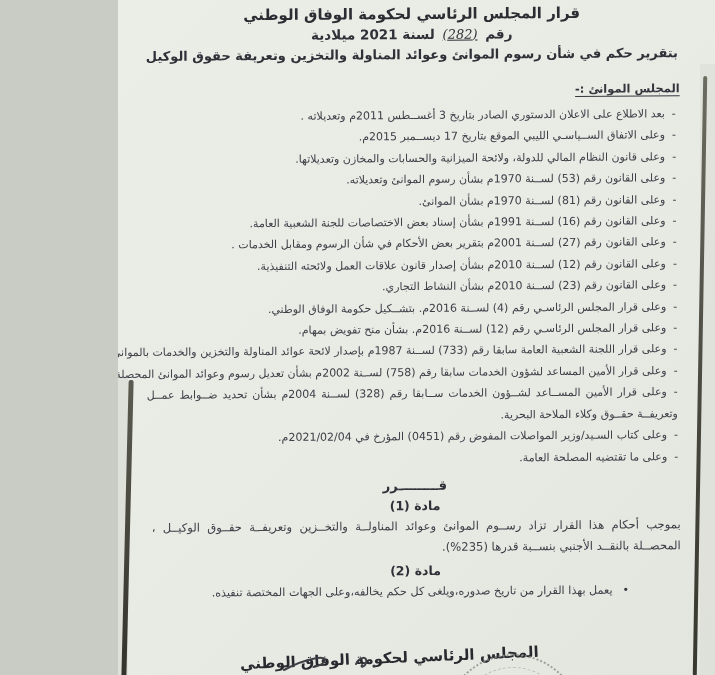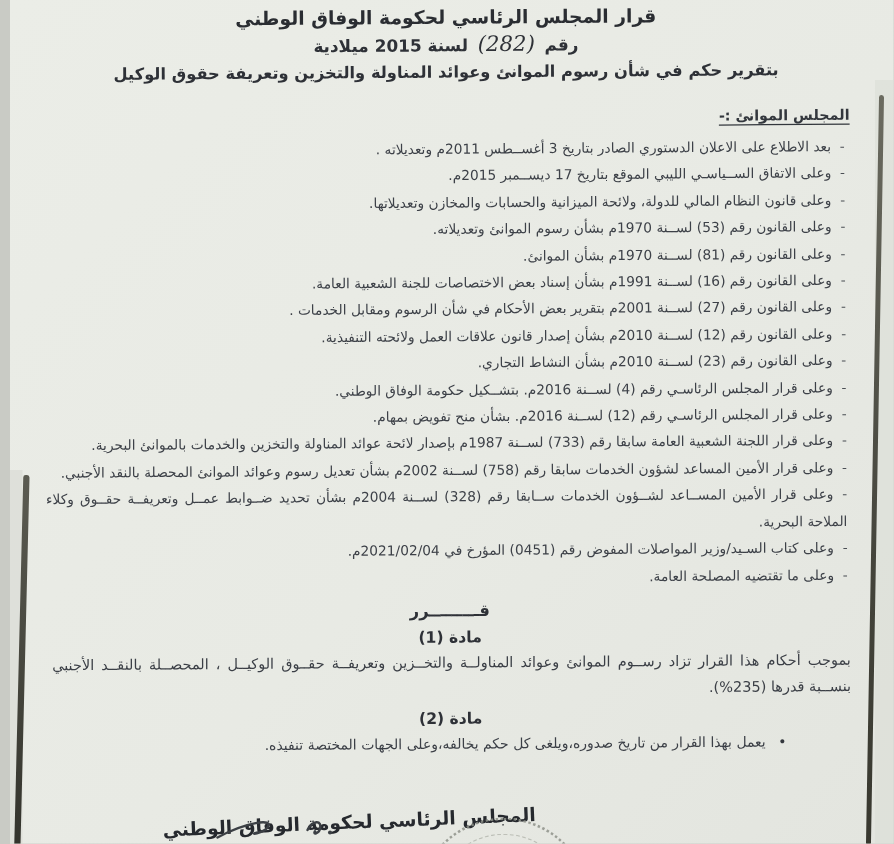--- a/index.html
+++ b/index.html
@@ -1,24 +1,24 @@
 <!DOCTYPE html>
 <html lang="ar" dir="rtl"><head>
 <meta charset="utf-8">
 <style>
   html,body{margin:0;padding:0;background:#c9cbc5;}
   .page{
-    position:relative;width:707px;height:675px;overflow:hidden;
+    position:relative;width:597px;height:675px;overflow:hidden;
     background:linear-gradient(135deg,#ebede7 0%,#e8eae4 55%,#e3e5df 100%);
     font-family:"DejaVu Sans",sans-serif;direction:rtl;color:#383c42;
   }
   .content{position:absolute;inset:0;padding:2px 36px 0 26px;transform:rotate(-0.4deg);transform-origin:50% 0;}
   .title1{text-align:center;font-size:15px;font-weight:bold;color:#2a2d32;margin:3px 0 0;}
   .title2{text-align:center;font-size:13.5px;font-weight:bold;color:#2e3137;margin:3px 0 0;}
-  .title2 .hand{font-family:"DejaVu Serif",serif;font-style:italic;font-weight:normal;font-size:17px;letter-spacing:1px;padding:0 3px;}
+  .title2 .hand{font-family:"DejaVu Serif",serif;font-style:italic;font-weight:normal;font-size:13px;letter-spacing:1px;padding:0 3px;text-decoration:underline;}
   .title3{text-align:center;font-size:13px;font-weight:bold;color:#2e3137;margin:5px 0 0;}
   .sec-heading-row{margin-top:17px;}
   .sec-heading{display:inline-block;font-size:11.5px;font-weight:bold;color:#33373d;
     text-decoration:underline;text-underline-offset:3px;}
   ul.recitals{list-style:none;margin:7px 0 0;padding:0 4px 0 0;font-size:11px;line-height:21.4px;color:#3d4148;}
   ul.recitals li{white-space:nowrap;}
   ul.recitals li::before{content:"-";margin-left:7px;color:#4a4e54;}
   ul.recitals li.wrap{white-space:normal;max-width:650px;text-align:justify;}
   .decree{text-align:center;font-size:13px;font-weight:bold;color:#2e3137;margin-top:9px;letter-spacing:.5px;}
   .article-h{text-align:center;font-size:12.5px;font-weight:bold;color:#2e3137;margin-top:5px;}
@@ -48,21 +48,21 @@
   <div class="edge-left-shade"></div>
   <div class="edge-left"></div>
 
   <div class="content">
 
     <div class="title1">قرار المجلس الرئاسي لحكومة الوفاق الوطني</div>
 
     <div class="title2">
       <span>رقم</span>
       <span class="hand">(282)</span>
-      <span>لسنة 2015 ميلادية</span>
+      <span>لسنة 2021 ميلادية</span>
     </div>
 
     <div class="title3">بتقرير حكم في شأن رسوم الموانئ وعوائد المناولة والتخزين وتعريفة حقوق الوكيل</div>
 
     <div class="sec-heading-row">
       <span class="sec-heading">المجلس الموانئ :-</span>
     </div>
 
     <ul class="recitals">
       <li>بعد الاطلاع على الاعلان الدستوري الصادر بتاريخ 3 أغســطس 2011م وتعديلاته .</li>

